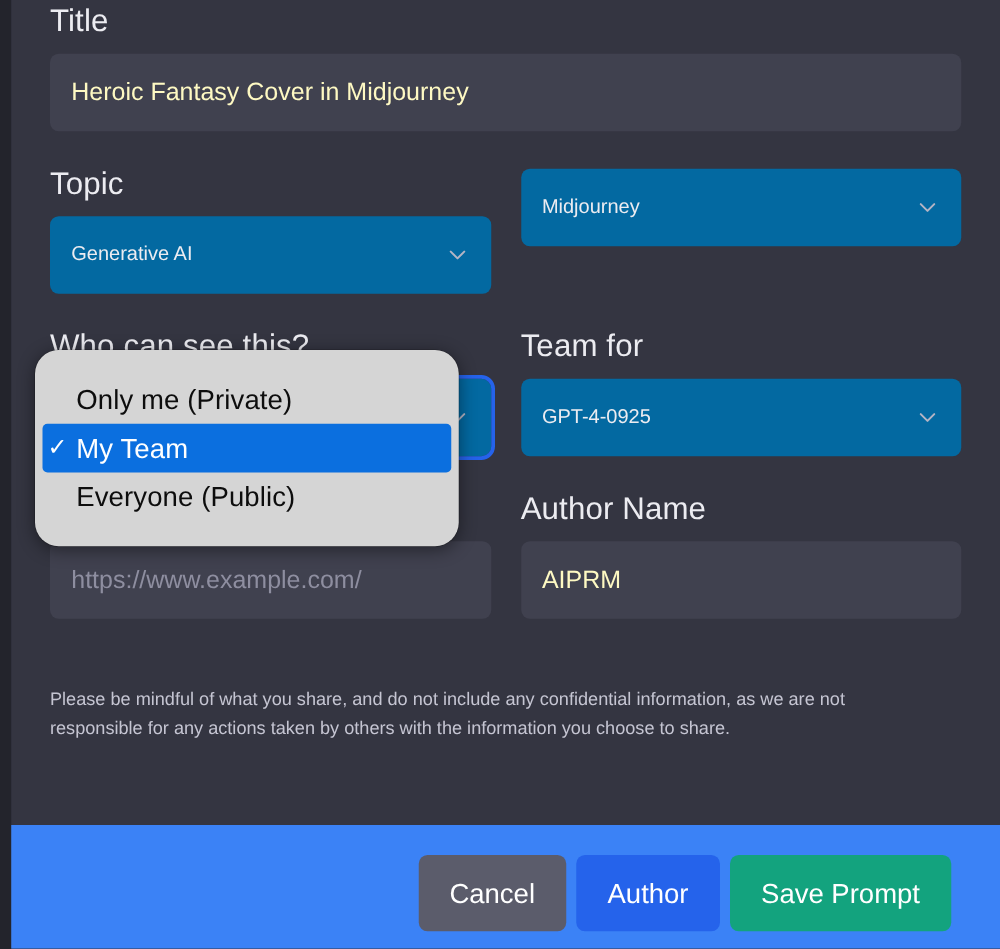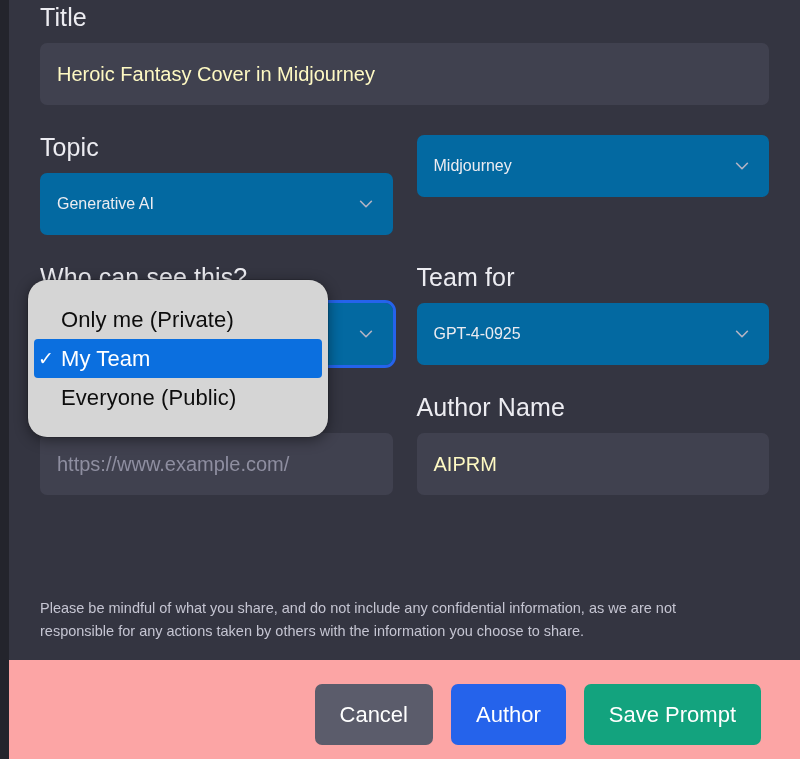--- a/index.html
+++ b/index.html
@@ -118,32 +118,31 @@
 
   .spacer-24 { height: 24px; }
   .spacer-30 { height: 30px; }
 
   
   .disclaimer {
     color: #c5c5d2;
     font-size: 14.5px;
     line-height: 23px;
     max-width: 700px;
-    margin-top: 48px;
   }
 
   
   .modal-footer {
     flex: 1 1 auto;
-    background: #fca5a5;
+    background: #3b82f6;
     display: flex;
     align-items: flex-start;
     justify-content: flex-end;
     padding: 24px 39px 0 0;
-    gap: 18px;
+    gap: 8px;
   }
 
   .btn {
     border: none;
     border-radius: 7px;
     font-family: "Liberation Sans", sans-serif;
     font-size: 22px;
     line-height: 1;
     color: #ffffff;
     height: 61px;
@@ -156,21 +155,21 @@
   }
   .btn-cancel { background: #5b5c6b; }
   .btn-clone  { background: #2563eb; }
   .btn-save   { background: #13a37e; }
 
   
   .dropdown-popup {
     position: absolute;
     left: 19px;
     top: 280px;
-    width: 300px;
+    width: 339px;
     background: #d5d5d5;
     border-radius: 19px;
     padding: 20px 0;
     box-shadow: 0 3px 14px rgba(0,0,0,0.45), 0 0 0 0.5px rgba(0,0,0,0.25);
     z-index: 50;
   }
   .dropdown-option {
     height: 39px;
     display: flex;
     align-items: center;

